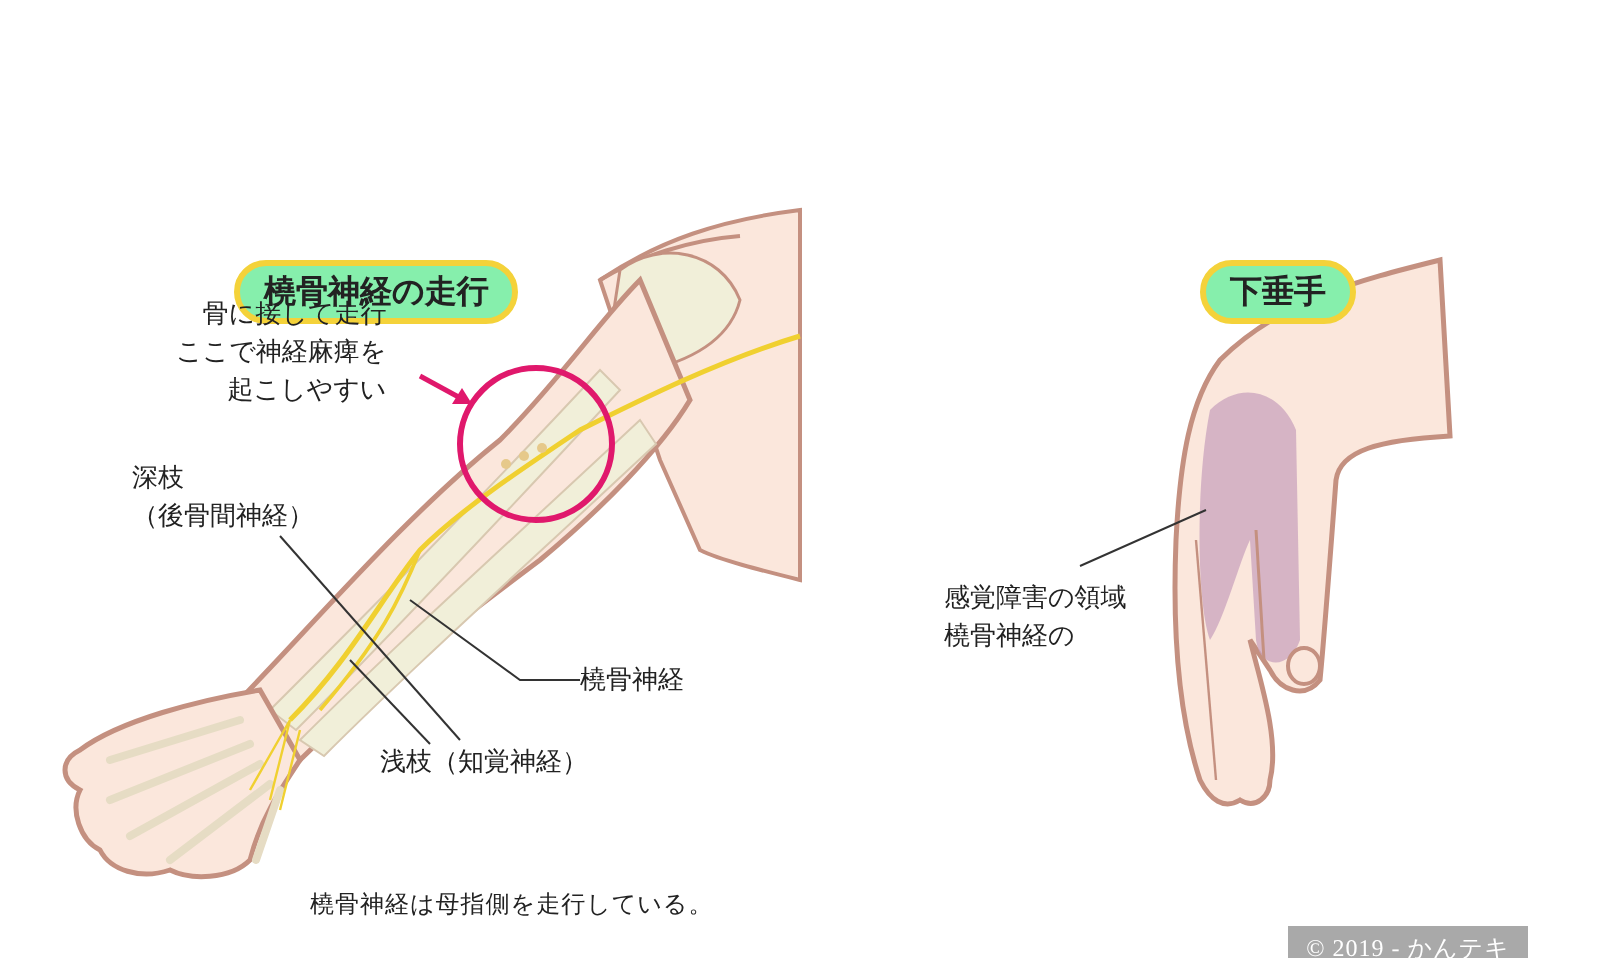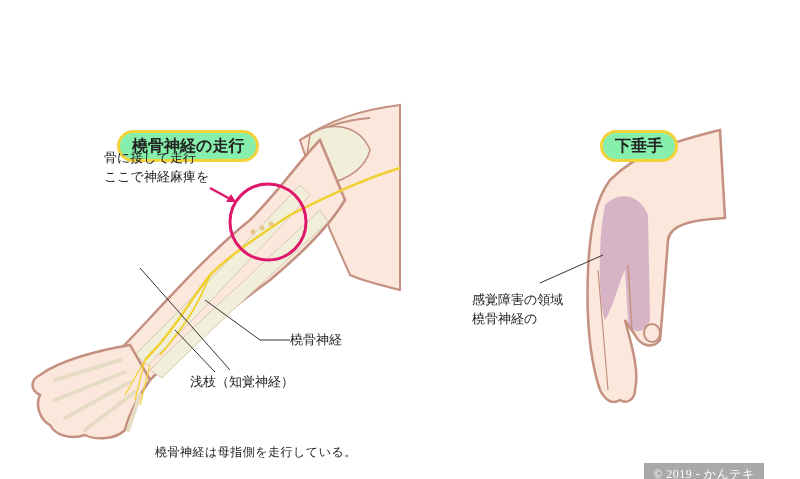--- a/index.html
+++ b/index.html
@@ -82,29 +82,34 @@
 
       <path d="M628 265 L632 330" stroke="#c49080" stroke-width="1.5" fill="none"></path>
       <path d="M598 270 L608 390" stroke="#c49080" stroke-width="1.2" fill="none"></path>
 
       <path d="M540 283 L603 255" stroke="#333" stroke-width="1"></path>
     </g>
   </svg>
 
   <div class="title-pill" style="left:117px; top:92px;">橈骨神経の走行</div>
 
-  <div class="label" style="left:104px; top:148px;">
+  <div class="label" style="left:88px; top:148px;text-align:right;">
     <div>骨に接して走行</div>
     <div>ここで神経麻痺を</div>
+    <div>起こしやすい</div>
   </div>
 
+  <div class="label" style="left:66px; top:230px;">
+    <div>深枝</div>
+    <div>（後骨間神経）</div>
+  </div>
 
   <div class="label" style="left:290px; top:330px;font-family:Liberation Serif, serif;">橈骨神経</div>
 
-  <div class="label" style="left:190px; top:372px;">浅枝（知覚神経）</div>
+  <div class="label" style="left:190px; top:372px;font-family:Liberation Mono, monospace;">浅枝（知覚神経）</div>
 
   <div class="caption" style="left:155px; top:444px;">橈骨神経は母指側を走行している。</div>
 
   <div class="title-pill" style="left:600px; top:92px;text-align:right;">下垂手</div>
 
   <div class="label" style="left:472px; top:290px;">
     <div>感覚障害の領域</div>
     <div>橈骨神経の</div>
   </div>
 

